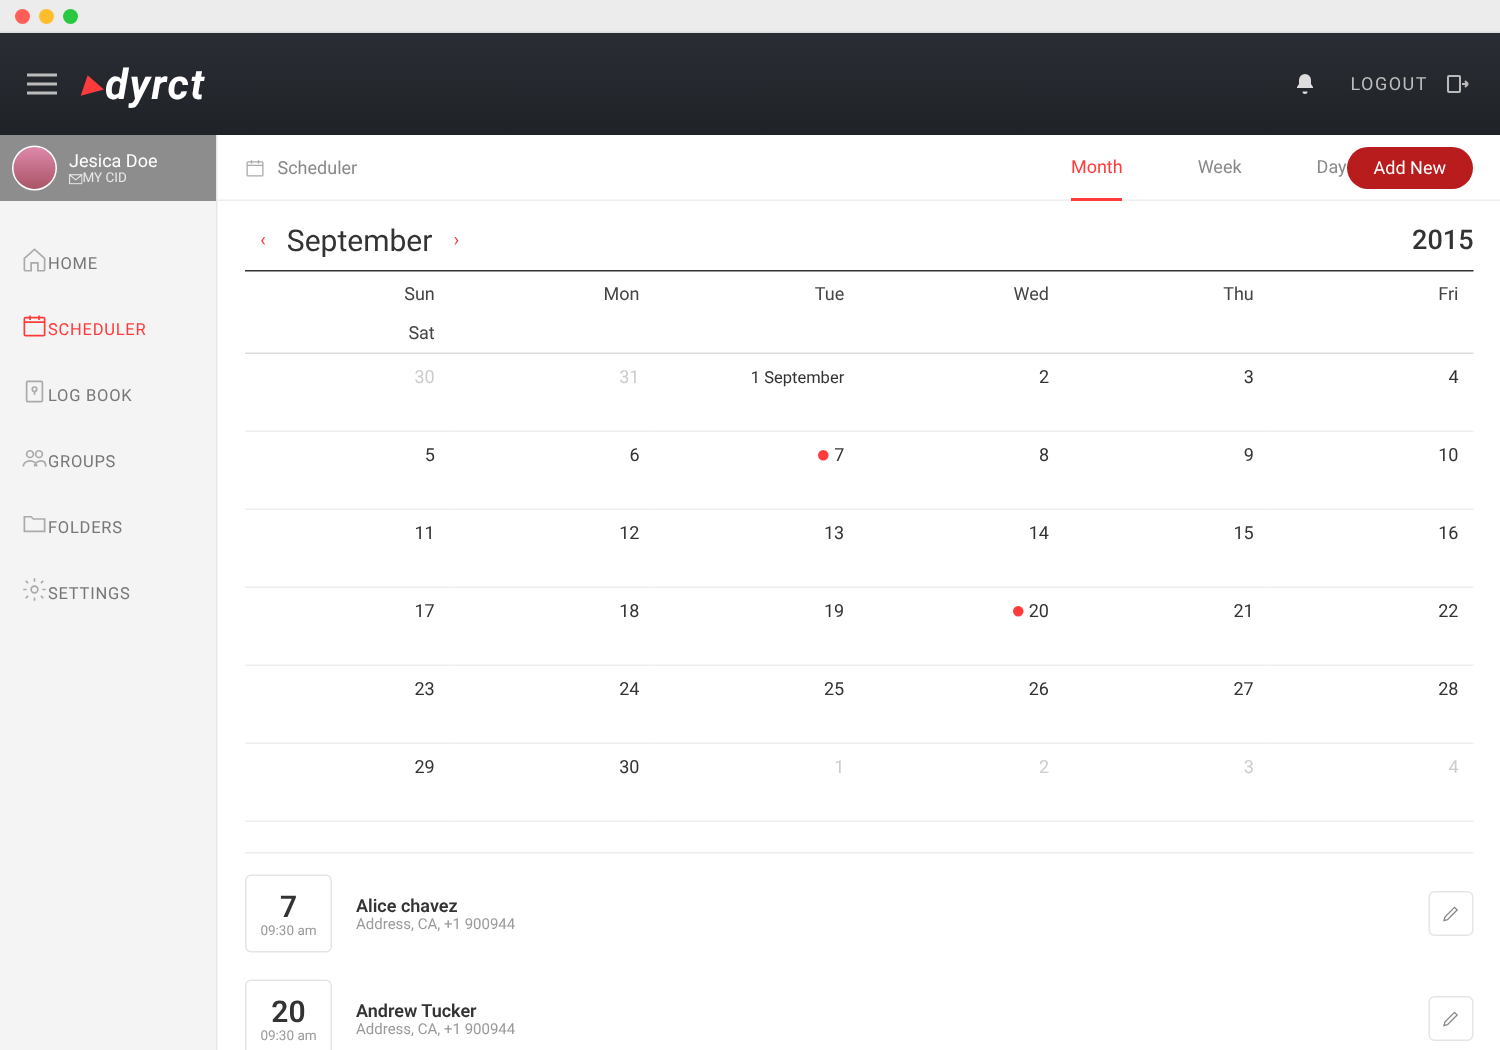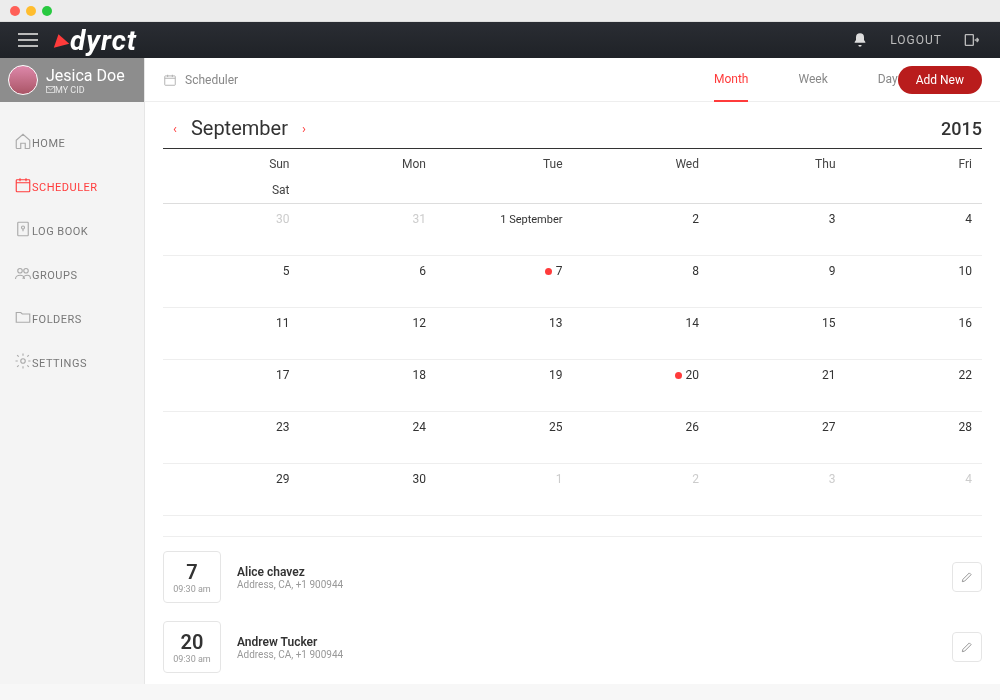--- a/index.html
+++ b/index.html
@@ -1,33 +1,33 @@
 <!DOCTYPE html>
 <html><head>
 <meta charset="utf-8">
 <style>
 *{box-sizing:border-box;margin:0;padding:0;font-family:-apple-system,BlinkMacSystemFont,"Segoe UI",Roboto,Arial,sans-serif}
 body{background:#f7f7f7;width:1000px;height:700px;overflow:hidden}
 .window-frame{height:22px;background:#ececec;display:flex;align-items:center;padding:0 10px;gap:6px;border-bottom:1px solid #ddd}
 .dot{width:10px;height:10px;border-radius:50%}
 .dot.r{background:#ff5f57}.dot.y{background:#ffbd2e}.dot.g{background:#28c940}
-.topbar{height:36px;background:linear-gradient(#2a2d33,#1f2227);display:flex;align-items:center;padding:0 18px;color:#fff}
+.topbar{height:68px;background:linear-gradient(#2a2d33,#1f2227);display:flex;align-items:center;padding:0 18px;color:#fff}
 .hamburger{width:20px;height:14px;display:flex;flex-direction:column;justify-content:space-between;margin-right:14px;cursor:pointer}
 .hamburger span{height:2px;background:#bbb}
 .logo{font-family:"Brush Script MT",cursive;font-size:28px;font-style:italic;font-weight:bold;letter-spacing:1px;display:flex;align-items:center}
 .logo .tri{display:inline-block;width:0;height:0;border-left:8px solid transparent;border-right:8px solid transparent;border-bottom:12px solid #ff3b3b;transform:rotate(-15deg);margin-right:2px}
 .topbar .spacer{flex:1}
 .bell{width:16px;height:16px;cursor:pointer;margin-right:22px}
-.logout{font-size:12px;color:#bdbdbd;letter-spacing:1px;margin-right:20px;cursor:pointer}
+.logout{font-size:12px;color:#bdbdbd;letter-spacing:1px;margin-right:10px;cursor:pointer}
 .exit-icon{width:20px;height:16px;cursor:pointer}
 .shell{display:flex;height:calc(700px - 22px - 52px)}
 .sidebar{width:145px;background:#f4f4f4;border-right:1px solid #e6e6e6;display:flex;flex-direction:column}
 .user-card{height:44px;background:#8d8d8d;display:flex;align-items:center;padding:0 8px;color:#fff}
 .avatar{width:30px;height:30px;border-radius:50%;background:linear-gradient(#d8a,#a56);margin-right:8px;border:1px solid #fff}
-.user-name{font-size:16px}
+.user-name{font-size:12px}
 .user-sub{font-size:9px;opacity:.8;display:flex;align-items:center;gap:0}
 .nav{padding-top:4px}
 .nav-item{display:flex;align-items:flex-end;height:44px;padding:0 14px;font-size:11px;letter-spacing:.5px;color:#777;cursor:pointer;gap:0}
 .nav-item.active{color:#ff3b3b}
 .nav-icon{width:18px;height:18px;display:flex;align-items:center;justify-content:center}
 .nav-icon svg{width:18px;height:18px;stroke:#aaa;fill:none;stroke-width:1.5}
 .nav-item.active .nav-icon svg{stroke:#ff3b3b}
 .main{flex:1;background:#fff;display:flex;flex-direction:column;overflow:hidden}
 .subheader{height:44px;border-bottom:1px solid #eee;display:flex;align-items:center;padding:0 18px}
 .sub-left{display:flex;align-items:center;gap:8px;color:#888;font-size:12px}

